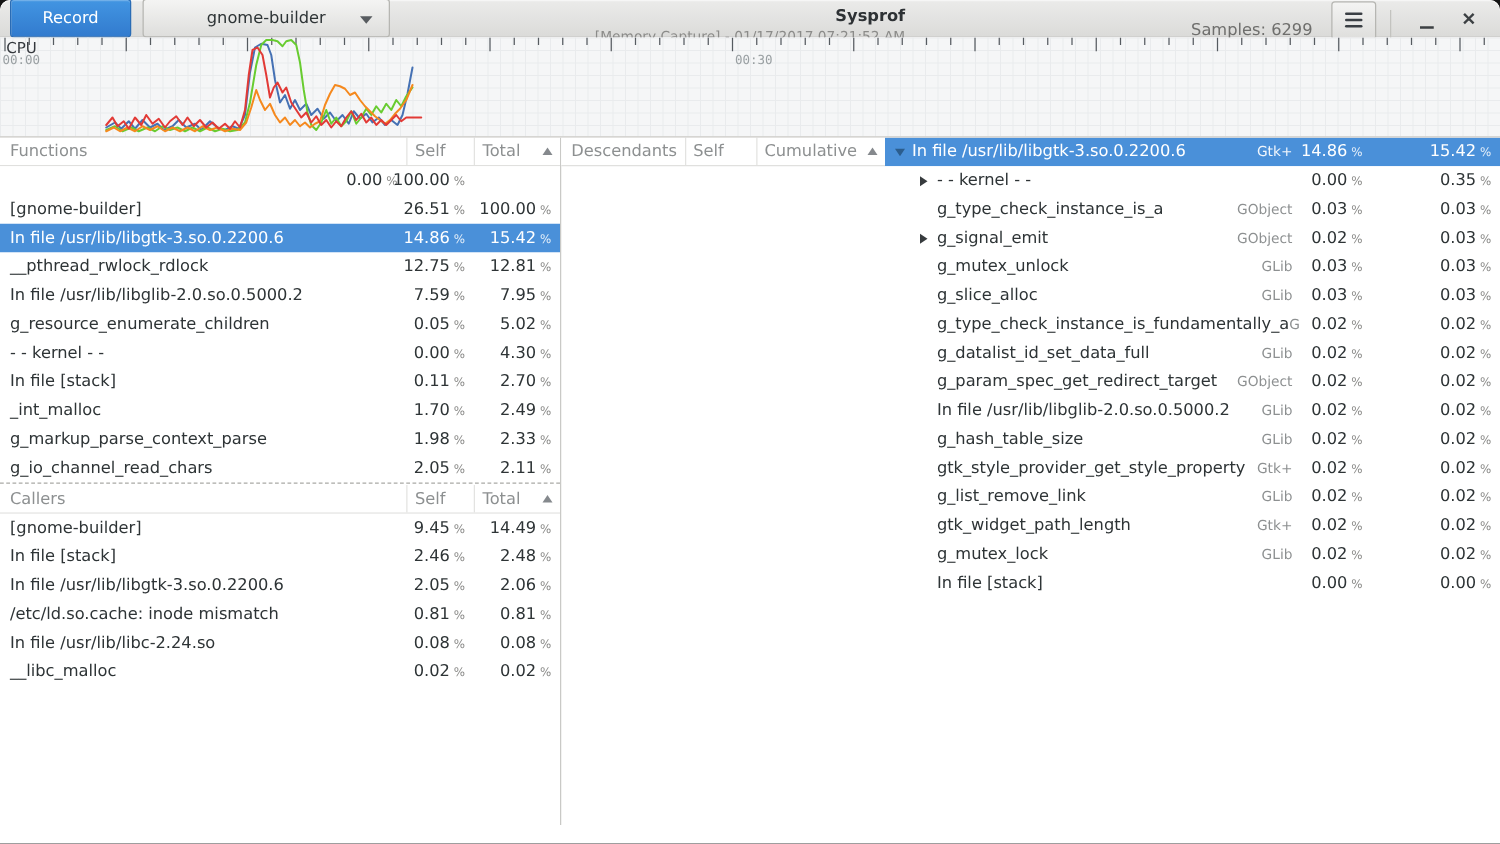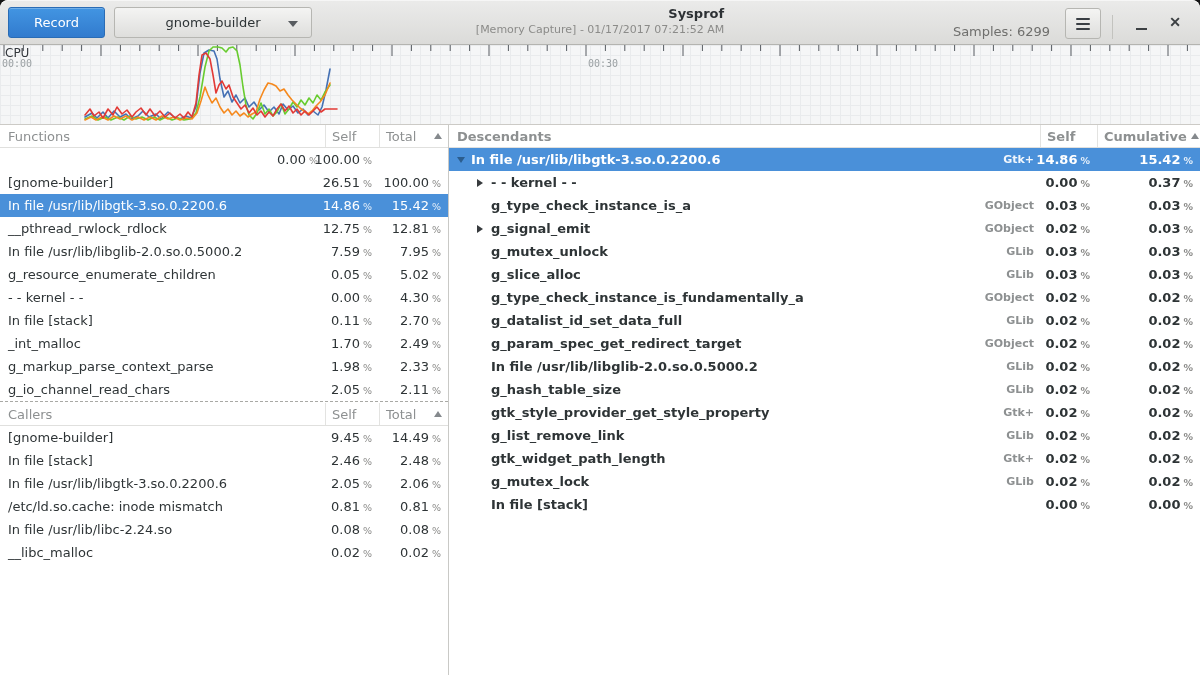--- a/index.html
+++ b/index.html
@@ -1,19 +1,19 @@
 <!DOCTYPE html>
 <html><head>
 <meta charset="utf-8">
 <style>
   html,body{margin:0;padding:0;background:#141414;width:1200px;height:675px;overflow:hidden;}
   .window{width:1200px;height:675px;border-radius:8px 8px 0 0;overflow:hidden;position:relative;
           font-family:"DejaVu Sans","Liberation Sans",sans-serif;background:#ffffff;}
   
-  .headerbar{height:45px;box-sizing:border-box;display:flex;align-items:center;padding:0 8px;
+  .headerbar{height:30px;box-sizing:border-box;display:flex;align-items:center;padding:0 8px;
              background:linear-gradient(to bottom,#ebebea,#dbdbd9);border-bottom:1px solid #b4b4b0;
              border-radius:8px 8px 0 0;box-shadow:inset 0 1px 0 rgba(255,255,255,.55);position:relative;}
   .btn{height:31px;box-sizing:border-box;border-radius:3px;border:1px solid #b6b6b2;
        background:linear-gradient(to bottom,#f4f4f3,#dededc);color:#2e3436;font-size:13px;
        font-family:inherit;display:flex;align-items:center;justify-content:center;cursor:default;}
   .record{width:97px;margin-right:9px;background:linear-gradient(to bottom,#4295e2,#327bce);
           border:1px solid #2a6cb5;color:#ffffff;box-shadow:inset 0 1px 0 rgba(255,255,255,.25);}
   .combo{width:198px;position:relative;}
   .combo .caret{position:absolute;right:13px;top:13px;width:0;height:0;
                 border-left:5px solid transparent;border-right:5px solid transparent;border-top:6px solid #585c60;}
@@ -36,21 +36,21 @@
          background-image:linear-gradient(#e9ebed 1px,transparent 1px),
                           linear-gradient(90deg,#e9ebed 1px,transparent 1px);
          background-size:10px 10px;padding-left:12px;}
   .graph svg{position:absolute;left:0;top:0;}
   .cpu-lab{position:absolute;left:5px;top:1px;font-size:12px;color:#33373c;}
   .t-lab{position:absolute;top:13px;font-size:10px;color:#9aa0a3;font-family:"DejaVu Sans Mono","Liberation Mono",monospace;}
   .t0{left:2px;} .t30{left:588px;}
   
   .content{display:flex;height:550px;background:#fff;}
   .left-pane{width:449px;box-sizing:border-box;border-right:1px solid #c9c9c6;display:flex;flex-direction:column;}
-  .right-pane{flex:1;display:flex;flex-direction:column;font-weight:bold;}
+  .right-pane{flex:1;display:flex;}
   .thead{display:grid;height:23px;box-sizing:border-box;border-bottom:1px solid #e0e0de;
          color:#8d9091;font-size:13px;align-items:center;background:#fff;flex:none;}
   .lgrid{grid-template-columns:1fr 54px 69px;}
   .dgrid{grid-template-columns:1fr 57px 103px;}
   .hcell{padding:0 6px;overflow:hidden;white-space:nowrap;}
   .hcell.first{padding-left:8px;}
   .hcell.num{border-left:1px solid #e3e3e1;height:100%;display:flex;align-items:center;justify-content:space-between;}
   .sort-up{width:0;height:0;border-left:4.5px solid transparent;border-right:4.5px solid transparent;
            border-bottom:6px solid #85898d;margin-left:4px;}
   .row{display:grid;height:23px;align-items:center;font-size:13px;color:#2e3436;background:#fff;}
@@ -400,21 +400,21 @@
               <span class="expbox">
                 <span class="exp-right" style="border-left-color: rgb(55, 59, 62);"></span>
               </span>
               <span>- - kernel - -</span>
             </div>
             <div class="cnum">
               <span class="pval">0.00</span>
               <span class="psign">%</span>
             </div>
             <div class="cnum">
-              <span class="pval">0.37</span>
+              <span class="pval">0.35</span>
               <span class="psign">%</span>
             </div>
           </div>
           <div class="row dgrid">
             <div class="cname">
               <span class="indent"></span>
               <span class="expbox"></span>
               <span>g_type_check_instance_is_a</span>
               <span class="cat">GObject</span>
             </div>

